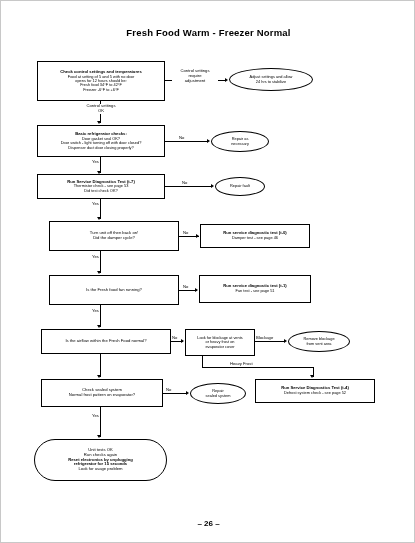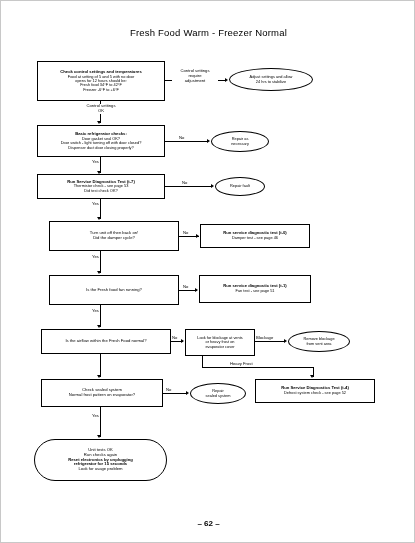--- a/index.html
+++ b/index.html
@@ -4,21 +4,21 @@
 <style>
   html,body{margin:0;padding:0;}
   body{
     width:415px;height:543px;background:#ffffff;
     font-family:"Liberation Sans", sans-serif;
     color:#000;overflow:hidden;
   }
   .page{position:relative;width:415px;height:543px;box-sizing:border-box;border:1px solid #c8c8c8;background:#fff;}
   .title{
     position:absolute;top:26px;left:0;width:415px;text-align:center;
-    font-size:9.5px;font-weight:normal;letter-spacing:.2px;
+    font-size:9.5px;font-weight:bold;letter-spacing:.2px;
   }
   .footer{
     position:absolute;bottom:14px;left:0;width:415px;text-align:center;
     font-size:8px;font-weight:bold;
   }
   
   .node{position:absolute;box-sizing:border-box;display:flex;flex-direction:column;
         align-items:center;justify-content:center;text-align:center;background:#fff;}
   .box{border:1.3px solid #000;}
   .term{border:1.3px solid #000;border-radius:50%/50%;}
@@ -201,14 +201,14 @@
   <div class="lbl" style="left:90px;top:413px;">Yes</div>
 
   <div class="node stadium" style="left:33px;top:438px;width:133px;height:42px;">
     <span class="ln t45">Unit tests OK</span>
     <span class="ln t45">Run checks again</span>
     <span class="ln t45 b">Reset electronics by unplugging</span>
     <span class="ln t45 b">refrigerator for 15 seconds</span>
     <span class="ln t45">Look for usage problem</span>
   </div>
 
-  <div class="footer">– 62 –</div>
+  <div class="footer">– 26 –</div>
 </div>
 
 </body></html>

